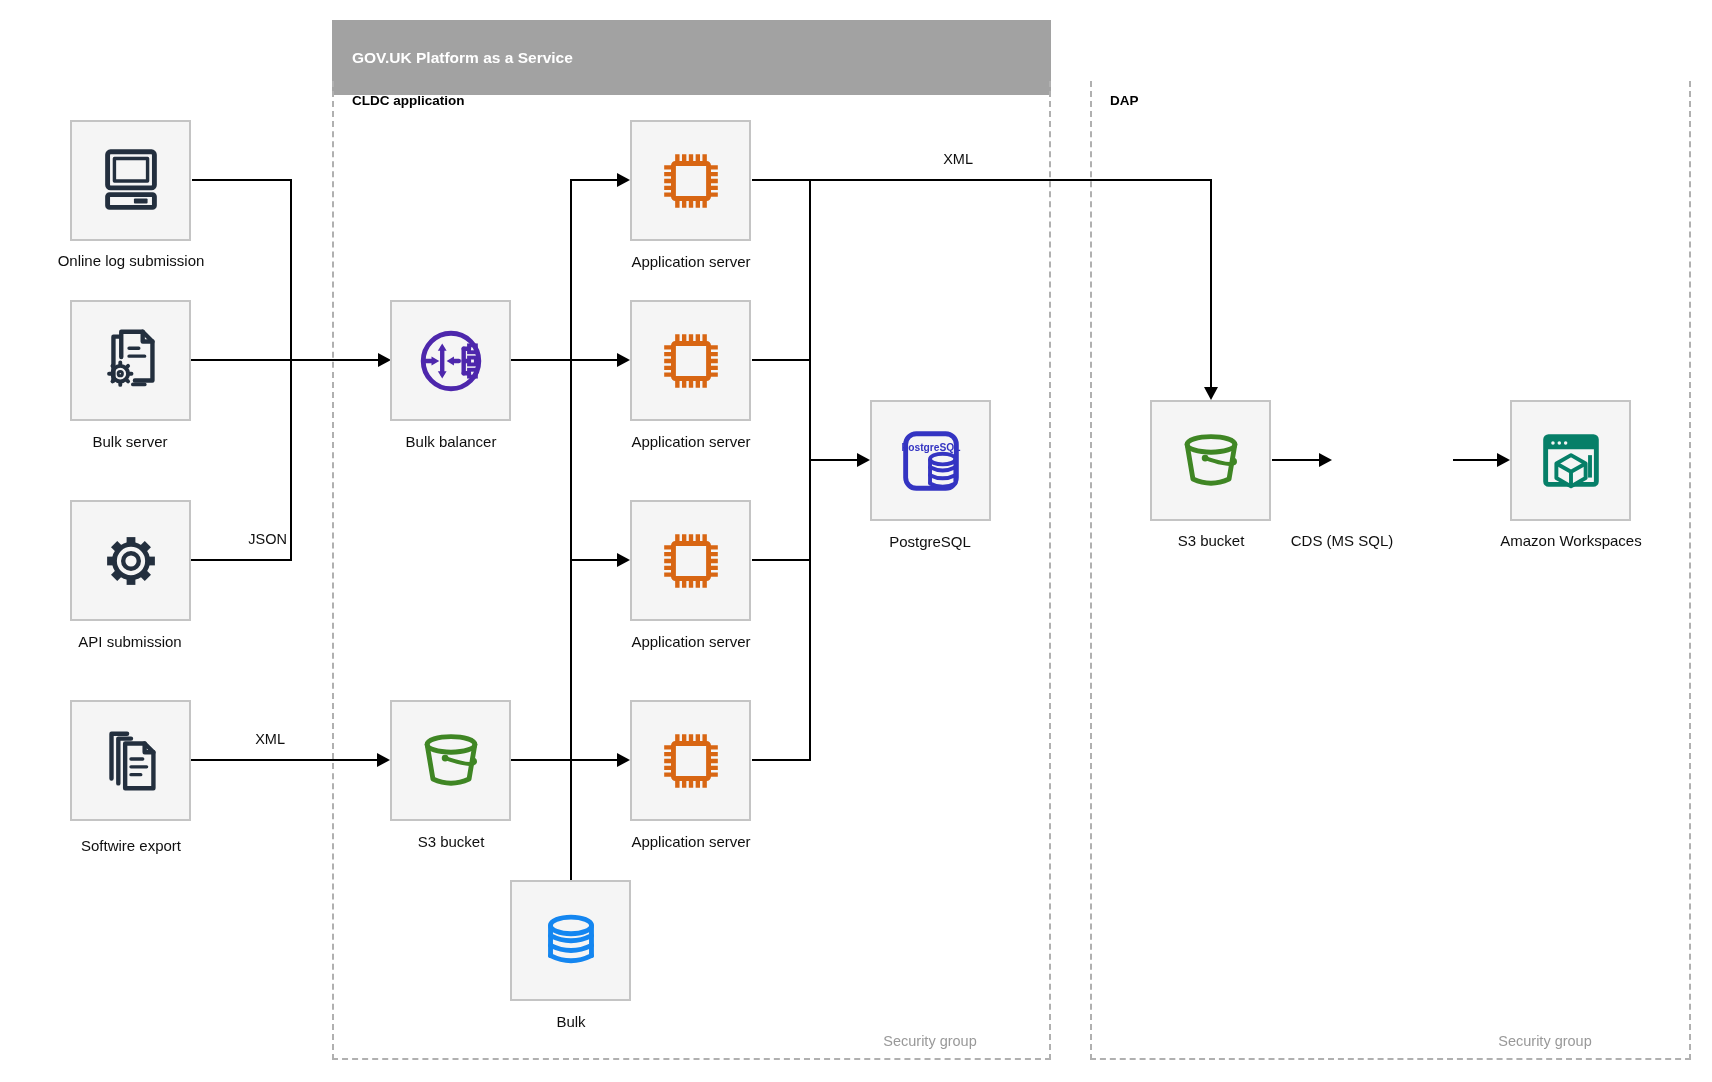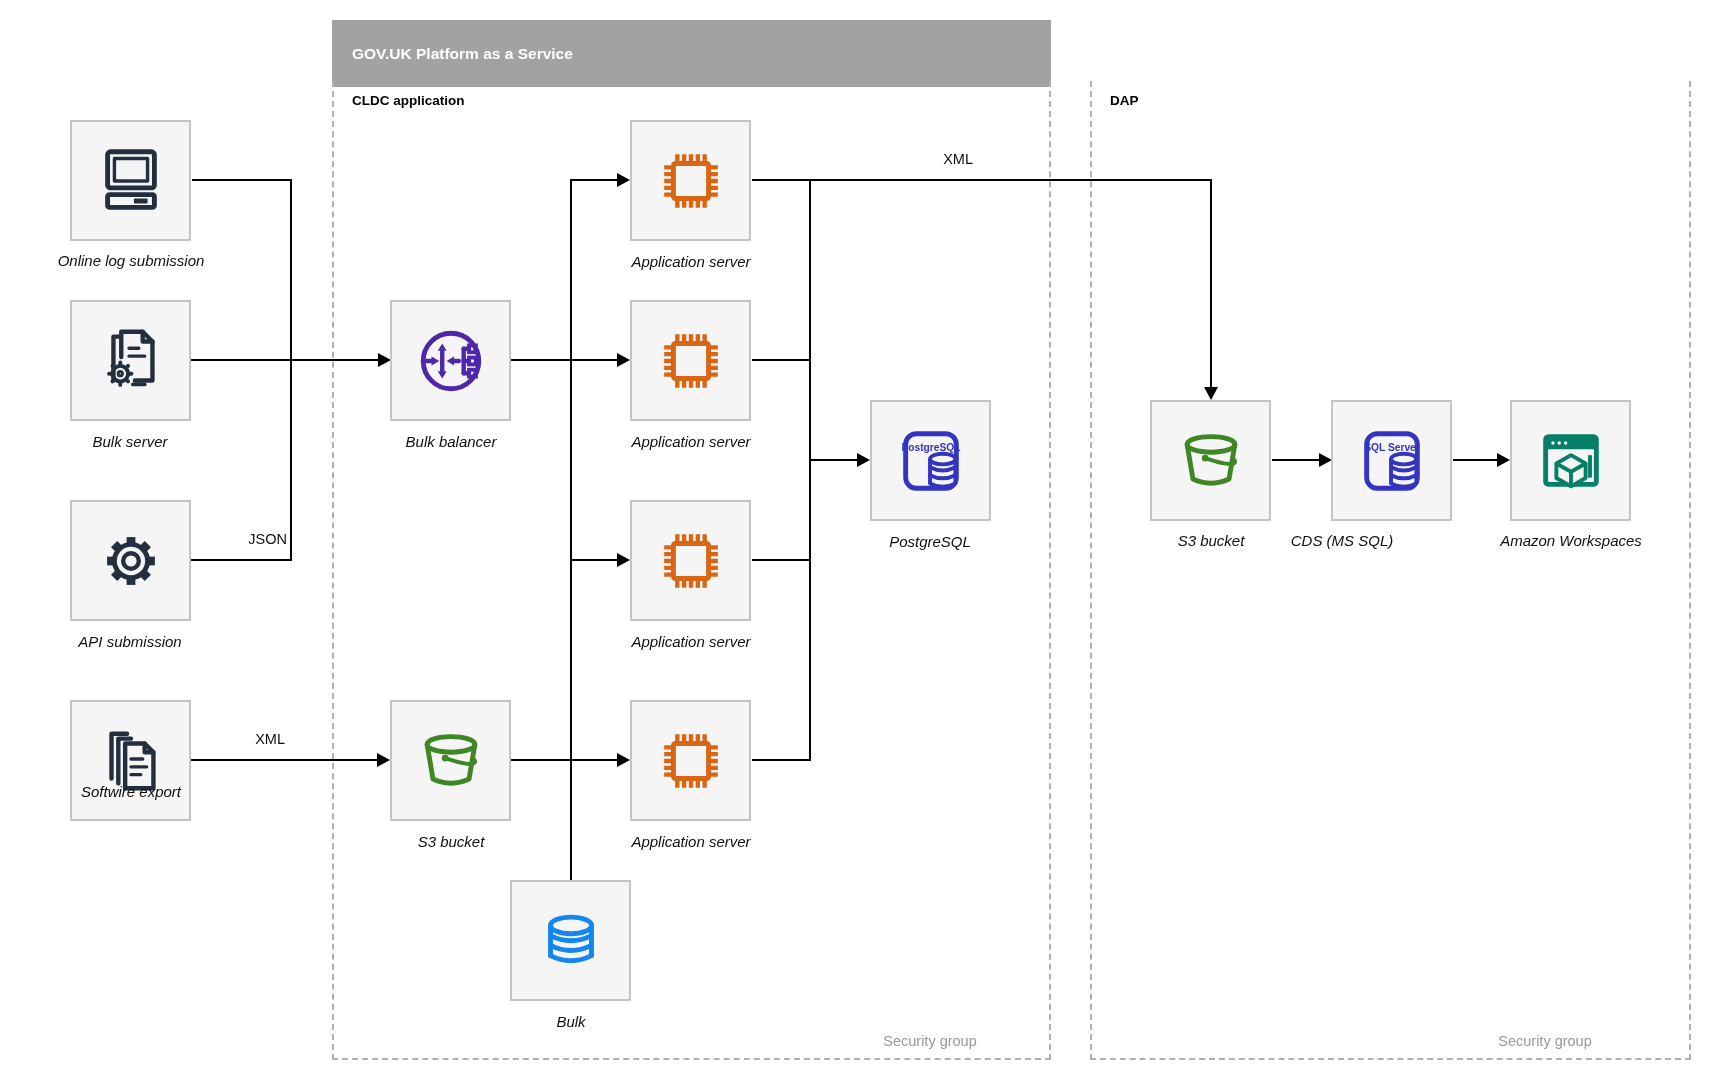--- a/index.html
+++ b/index.html
@@ -6,36 +6,36 @@
   .canvas{position:relative;width:1712px;height:1082px;background:#fff;
           font-family:"Liberation Sans",sans-serif;overflow:hidden;}
   .chdr{position:absolute;background:var(--header-gray,#a2a2a2);color:#fff;font-weight:bold;
         font-size:15.5px;display:flex;align-items:center;padding-left:20px;box-sizing:border-box;}
   .container{position:absolute;border:2px dashed var(--dashed-gray,#b0b0b0);border-top:none;box-sizing:border-box;}
   .sublabel{position:absolute;font-weight:bold;font-size:13.5px;color:#000;}
   .sec{position:absolute;width:220px;text-align:center;font-size:14.5px;color:var(--muted,#999);}
   .node{position:absolute;width:121px;height:121px;background:var(--box-bg,#f5f5f5);
         border:2px solid var(--border-gray,#c4c4c4);box-sizing:border-box;
         display:flex;align-items:center;justify-content:center;}
-  .nlabel{position:absolute;width:220px;text-align:center;font-size:15px;color:#0f0f0f;line-height:20px;font-style:italic;}
+  .nlabel{position:absolute;width:220px;text-align:center;font-size:15px;color:#0f0f0f;line-height:20px;}
   .elabel{position:absolute;width:90px;text-align:right;font-size:14.5px;color:#0f0f0f;}
   .hline{position:absolute;height:2px;background:#000;}
   .vline{position:absolute;width:2px;background:#000;}
   .arr-r{position:absolute;width:0;height:0;border-top:7px solid transparent;
          border-bottom:7px solid transparent;border-left:13px solid #000;}
   .arr-d{position:absolute;width:0;height:0;border-left:7px solid transparent;
          border-right:7px solid transparent;border-top:13px solid #000;}
   svg text{font-family:"Liberation Sans",sans-serif;}
 </style>
 </head>
 <body>
 
 <div class="canvas">
 
-  <div class="chdr" style="left:332px;top:20px;width:719px;height:67px">
+  <div class="chdr" style="left:332px;top:20px;width:719px;height:75px">
     <span>GOV.UK Platform as a Service</span>
   </div>
   <div class="container" style="left:332px;top:81px;width:719px;height:979px"></div>
   <div class="sublabel" style="left:352px;top:93px">CLDC application</div>
   <div class="sec" style="left:820px;top:1033px">Security group</div>
 
   <div class="container" style="left:1090px;top:81px;width:601px;height:979px"></div>
   <div class="sublabel" style="left:1110px;top:93px">DAP</div>
   <div class="sec" style="left:1435px;top:1033px">Security group</div>
 
@@ -127,21 +127,21 @@
     <svg width="78" height="78" viewBox="0 0 80 80">
       <g fill="none" stroke="var(--navy,#232f3e)" stroke-width="4.5" stroke-linecap="round" stroke-linejoin="round">
         <path d="M20 58 V12 H36"></path>
         <path d="M27 63 V17 H40"></path>
         <path d="M34 68 V22 H54 L63 31 V68 Z"></path>
         <path d="M54 22 V31 H63"></path>
         <path d="M40 38 H52 M40 46 H56 M40 54 H50" stroke-width="3.5"></path>
       </g>
     </svg>
   </div>
-  <div class="nlabel" style="left:21px;top:782px">Softwire export</div>
+  <div class="nlabel" style="left:21px;top:836px">Softwire export</div>
 
   <div class="node" style="left:390px;top:300px">
     <svg width="78" height="78" viewBox="0 0 80 80">
       <g fill="none" stroke="var(--purple,#4d27ac)" stroke-linecap="round" stroke-linejoin="round">
         <circle cx="40" cy="40" r="28.5" stroke-width="5"></circle>
         <path d="M13.5 40 H20" stroke-width="4.5"></path>
         <path d="M31 27 V53" stroke-width="4.5"></path>
         <path d="M48 40 H43" stroke-width="4.5"></path>
         <path d="M53 27.5 V52.5" stroke-width="4.5"></path>
         <path d="M53 27.5 H58.5 M53 40 H58.5 M53 52.5 H58.5" stroke-width="4.5"></path>
@@ -241,30 +241,20 @@
       <g fill="none" stroke="var(--green,#3f8624)" stroke-width="5" stroke-linecap="round" stroke-linejoin="round">
         <ellipse cx="40" cy="23" rx="24.5" ry="8"></ellipse>
         <path d="M15.5 23 L21.5 58.5 Q40 67 58.5 58.5 L64.5 23"></path>
       </g>
       <circle cx="34" cy="37" r="3.5" fill="var(--green,#3f8624)"></circle>
       <path d="M34 37 C46 41 57 44.5 63 42.5 C65.5 41.6 65 38.5 62.5 38.8" fill="none" stroke="var(--green,#3f8624)" stroke-width="4" stroke-linecap="round"></path>
     </svg>
   </div>
   <div class="nlabel" style="left:1101px;top:531px">S3 bucket</div>
 
-  <div class="node" style="left:1331px;top:400px">
-    <svg width="78" height="78" viewBox="0 0 80 80">
-      <rect x="14" y="12" width="52" height="56" rx="11" fill="none" stroke="var(--indigo,#3434c2)" stroke-width="5"></rect>
-      <text x="40" y="30" text-anchor="middle" font-size="10.5" font-weight="bold" fill="var(--indigo,#3434c2)">SQL Server</text>
-      <path d="M39 38 V63 Q52 70 65 63 V38" fill="var(--box-bg,#f5f5f5)" stroke="none"></path>
-      <ellipse cx="52" cy="38" rx="13" ry="5.5" fill="var(--box-bg,#f5f5f5)" stroke="var(--indigo,#3434c2)" stroke-width="4"></ellipse>
-      <path d="M39 38 V63 M65 38 V63" stroke="var(--indigo,#3434c2)" stroke-width="4" fill="none"></path>
-      <path d="M39 46.5 Q52 53 65 46.5 M39 54.5 Q52 61 65 54.5 M39 63 Q52 70 65 63" stroke="var(--indigo,#3434c2)" stroke-width="4" fill="none" stroke-linecap="round"></path>
-    </svg>
-  </div>
   <div class="nlabel" style="left:1232px;top:531px">CDS (MS SQL)</div>
 
   <div class="node" style="left:1510px;top:400px">
     <svg width="78" height="78" viewBox="0 0 80 80">
       <rect x="14" y="15" width="52" height="49" rx="3" fill="none" stroke="var(--teal,#067f68)" stroke-width="5" stroke-linejoin="round"></rect>
       <rect x="14" y="15" width="52" height="13" rx="3" fill="var(--teal,#067f68)"></rect>
       <circle cx="21.5" cy="21.5" r="1.8" fill="var(--box-bg,#f5f5f5)"></circle>
       <circle cx="28" cy="21.5" r="1.8" fill="var(--box-bg,#f5f5f5)"></circle>
       <circle cx="34.5" cy="21.5" r="1.8" fill="var(--box-bg,#f5f5f5)"></circle>
       <path d="M59.5 34 V57" stroke="var(--teal,#067f68)" stroke-width="4" fill="none"></path>

